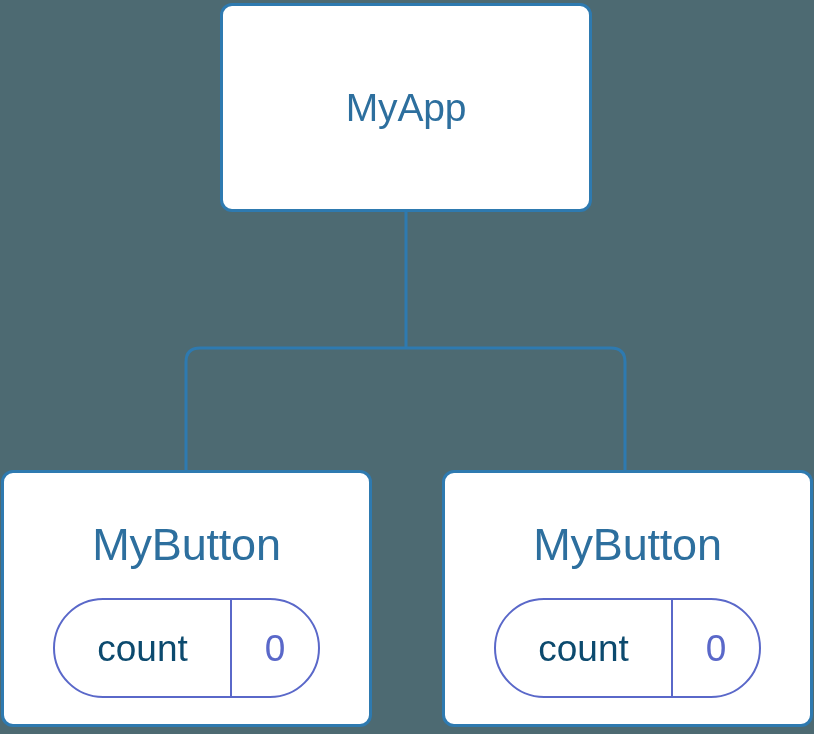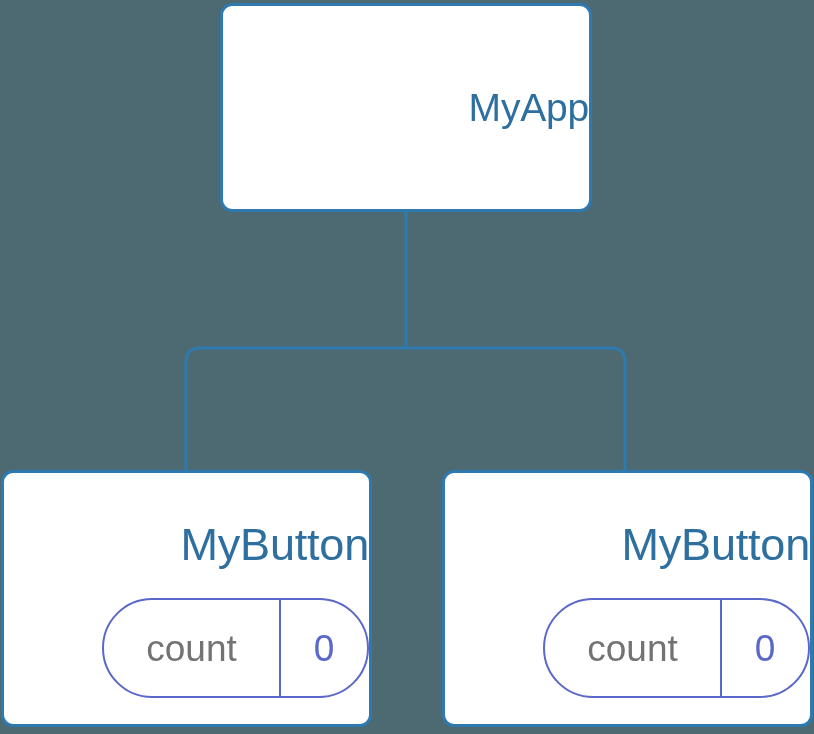--- a/index.html
+++ b/index.html
@@ -25,21 +25,21 @@
     pointer-events: none;
   }
   .node {
     position: absolute;
     box-sizing: border-box;
     background: #ffffff;
     border: 3px solid #2e7ab0;
     border-radius: 12px;
     display: flex;
     flex-direction: column;
-    align-items: flex-end;
+    align-items: center;
     z-index: 2;
   }
   .node-root {
     left: 220px;
     top: 3px;
     width: 372px;
     height: 209px;
     justify-content: center;
   }
   .node-child-left {
@@ -81,21 +81,21 @@
     display: flex;
     align-items: stretch;
     background: transparent;
     overflow: hidden;
   }
   .prop-key {
     flex: 0 0 175px;
     display: flex;
     align-items: center;
     justify-content: center;
-    color: #737373;
+    color: #0c4a6e;
     font-size: 37px;
     line-height: 1;
     border-right: 2.5px solid #5a68c9;
     white-space: nowrap;
   }
   .prop-val {
     flex: 1 1 auto;
     display: flex;
     align-items: center;
     justify-content: center;

